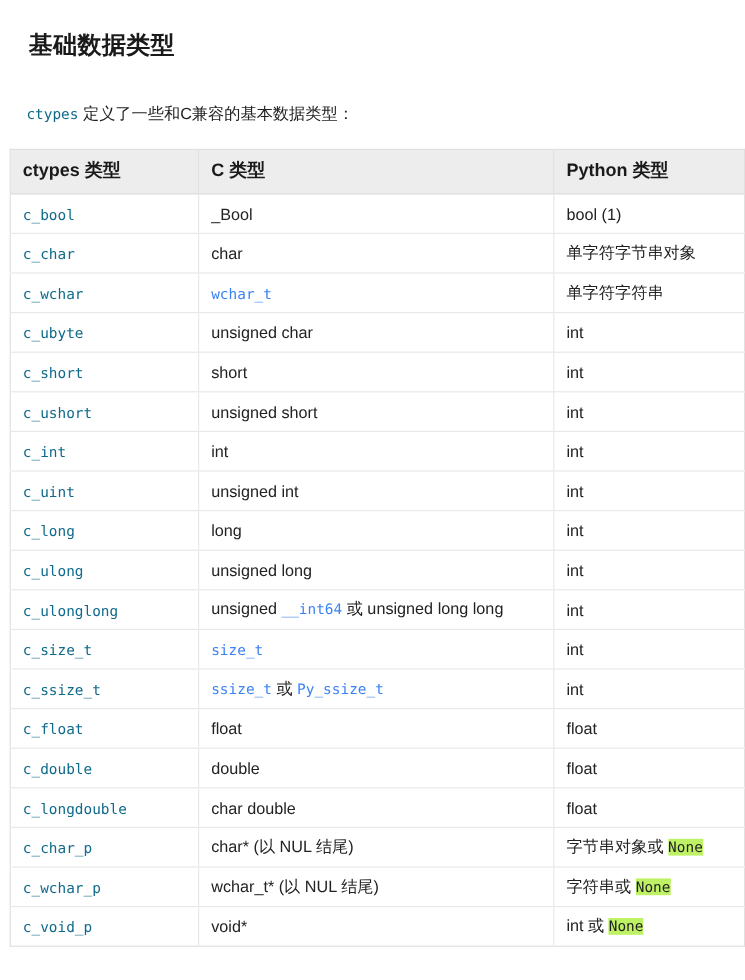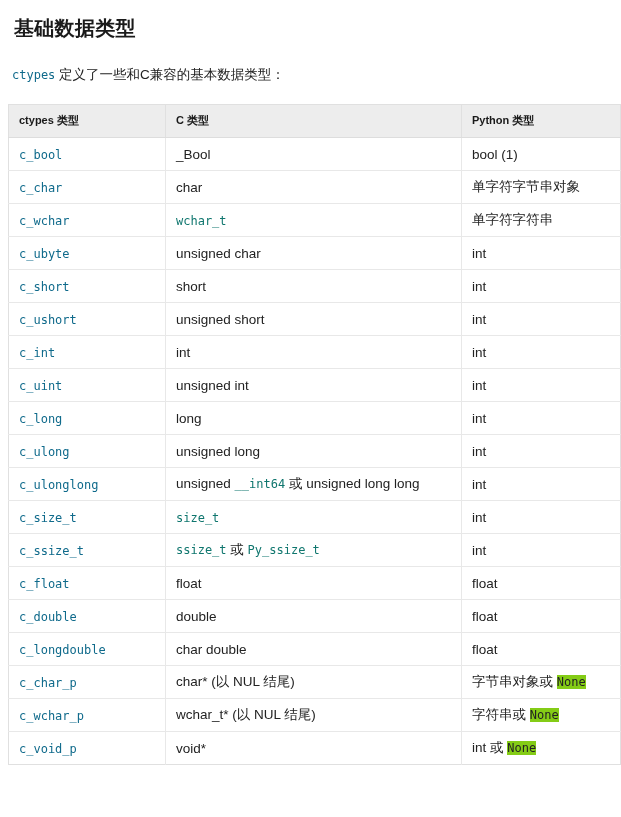--- a/index.html
+++ b/index.html
@@ -19,27 +19,27 @@
     width: 621px;
     height: 817px;
     box-sizing: border-box;
     padding: 0 4px;
   }
   h1.page-title {
     font-family: "Liberation Sans", sans-serif;
     font-size: 20px;
     font-weight: bold;
     color: #1a1a1a;
-    margin: 6px;
+    margin: 16px;
     padding: 8px 0 0 4px;
     line-height: 28px;
     letter-spacing: 0.3px;
   }
   p.intro {
-    margin: 4px;
+    margin: 14px;
     padding: 18px 0 0 4px;
     font-size: 13.5px;
     line-height: 18px;
     color: #222222;
   }
   code.lit {
     font-family: "DejaVu Sans Mono", "Liberation Mono", monospace;
     font-size: 12px;
     color: #0f6a8b;
   }
@@ -51,21 +51,21 @@
     table-layout: fixed;
     border: 1px solid #e0e0e0;
   }
   table.dtypes col.c1 { width: 157px; }
   table.dtypes col.c2 { width: 296px; }
   table.dtypes col.c3 { width: 159px; }
 
   table.dtypes thead th {
     background: #ededed;
     text-align: left;
-    font-size: 11px;
+    font-size: 15px;
     font-weight: bold;
     color: #1a1a1a;
     padding: 8px 10px 9px 10px;
     border-right: 1px solid #e0e0e0;
     border-bottom: 1px solid #dddddd;
     white-space: nowrap;
   }
   table.dtypes thead th:last-child { border-right: none; margin-top: 40px; }
 
   table.dtypes tbody td {
@@ -88,27 +88,27 @@
     font-size: 12px;
     color: #0f6a8b;
     margin-top: 39px;
   }
   td.col-c, td.col-py {
     font-family: "Liberation Sans", sans-serif;
   }
   .mono {
     font-family: "DejaVu Sans Mono", "Liberation Mono", monospace;
     font-size: 12px;
-    color: #0f766e;
+    color: #3b82f6;
   }
   .mono-box {
     font-family: "DejaVu Sans Mono", "Liberation Mono", monospace;
     font-size: 12px;
     color: #222222;
-    background: #84cc16;
+    background: #bef264;
   }
 </style>
 </head>
 <body>
 
 <div class="page">
 
   <h1 class="page-title">基础数据类型</h1>
 
   <p class="intro">

